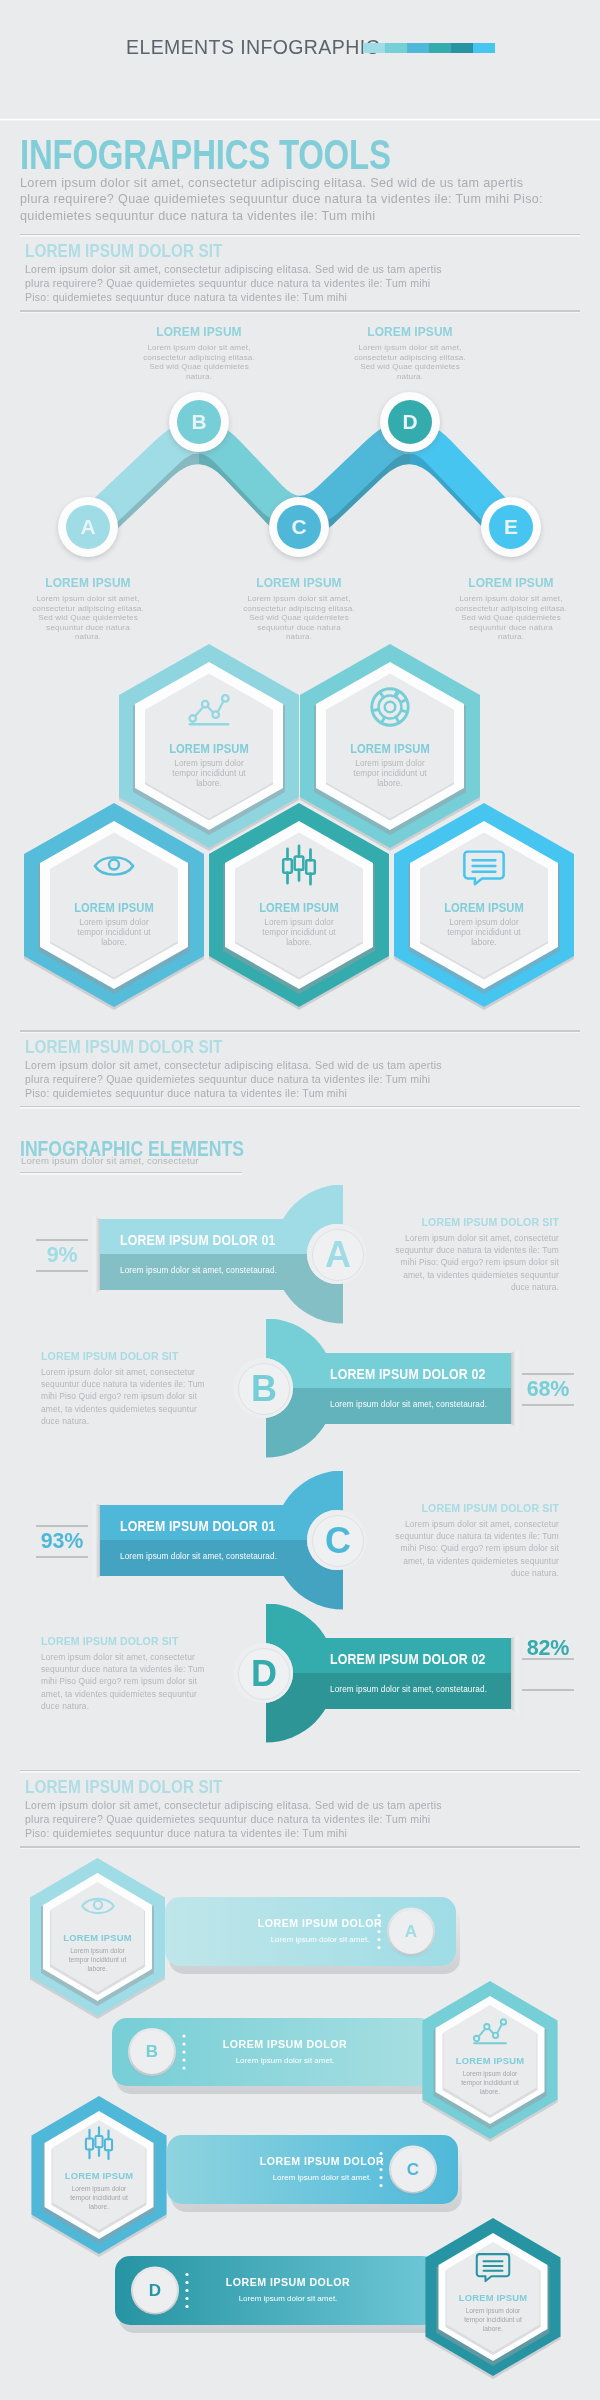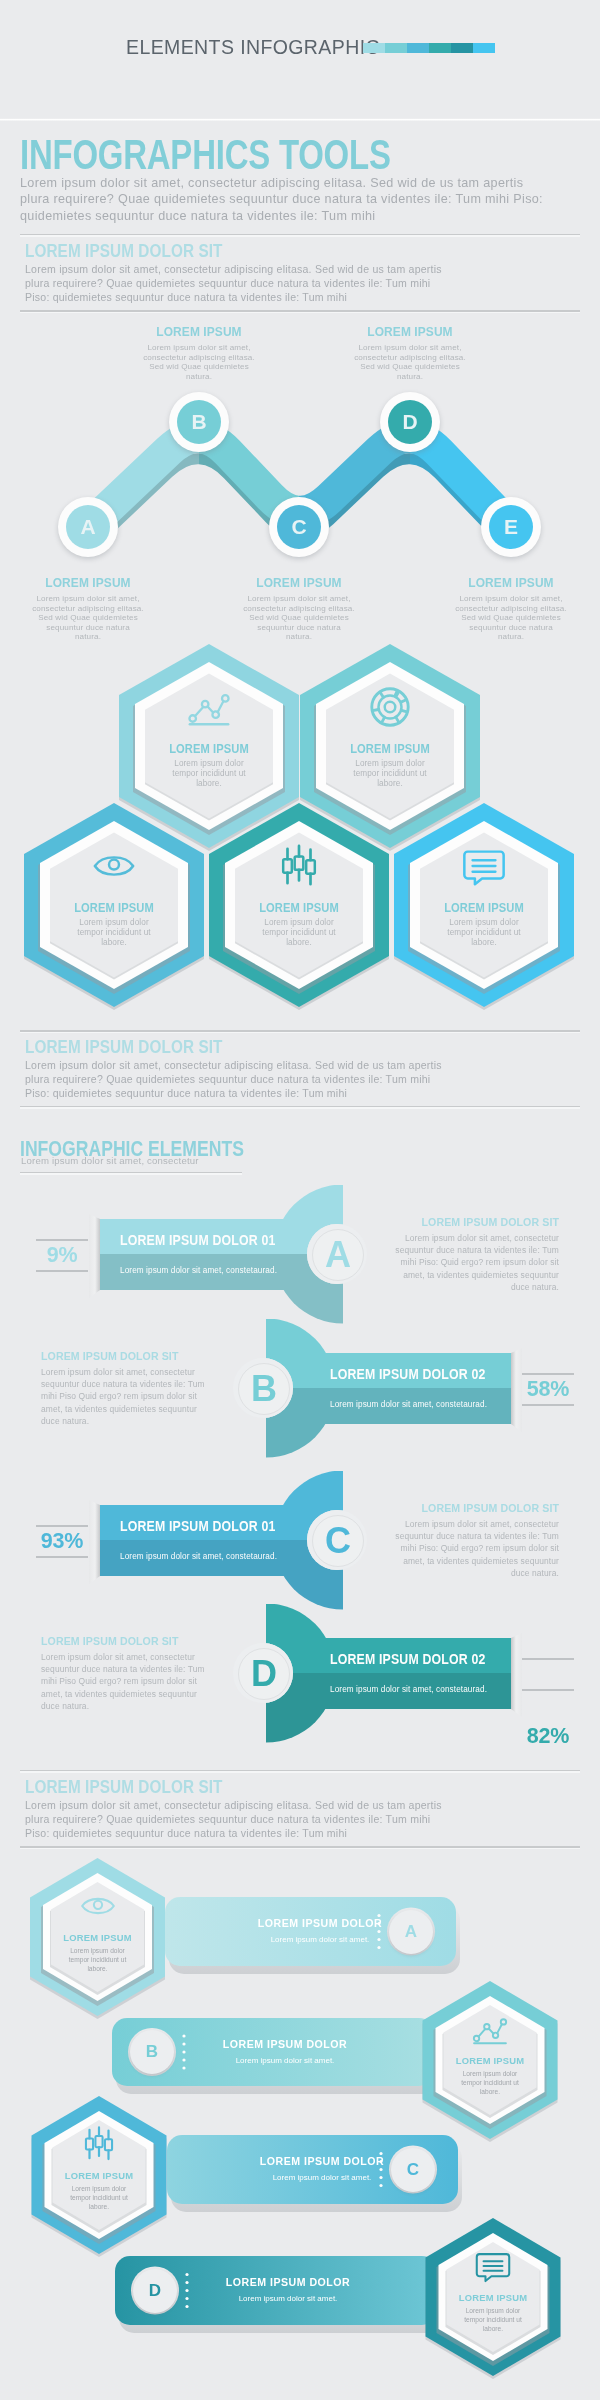--- a/index.html
+++ b/index.html
@@ -343,21 +343,21 @@
           </g>
         </svg>
       </div>
       <div class="ecirc" style="left:233px;top:1358px">
         <i style="color: rgb(118, 206, 214);">B</i>
       </div>
       <div class="ebt" style="left:330px;top:1366px">LOREM IPSUM DOLOR 02</div>
       <div class="ebs" style="left:330px;top:1399.5px">Lorem ipsum dolor sit amet, constetaurad.</div>
       <div class="epline" style="left:522px;top:1373px;width:52px;background:#bfc2c5"></div>
       <div class="epline" style="left:522px;top:1404px;width:52px;background:#bfc2c5"></div>
-      <div class="epct" style="left:522px;top:1377px;width:52px;text-align:center;color:#76ced6">58%</div>
+      <div class="epct" style="left:522px;top:1377px;width:52px;text-align:center;color:#76ced6">68%</div>
       <div class="edesc" style="left:41px;top:1350px;text-align:left">
         <div class="t">LOREM IPSUM DOLOR SIT</div>
         <div class="b">Lorem ipsum dolor sit amet, consectetur<br>sequuntur duce natura ta videntes ile: Tum<br>mihi Piso Quid ergo? rem ipsum dolor sit<br>amet, ta videntes quidemietes sequuntur<br>duce natura.</div>
       </div>
       <div class="erow" style="top:1471px">
         <svg width="600" height="140" viewBox="0 0 600 140">
           <defs>
             <mask id="fanMask2">
               <rect x="0" y="0" width="600" height="140" fill="#fff"></rect>
               <circle cx="337" cy="69" r="30" fill="#000"></circle>
@@ -435,21 +435,21 @@
           </g>
         </svg>
       </div>
       <div class="ecirc" style="left:233px;top:1643px">
         <i style="color: rgb(52, 171, 172);">D</i>
       </div>
       <div class="ebt" style="left:330px;top:1651px">LOREM IPSUM DOLOR 02</div>
       <div class="ebs" style="left:330px;top:1684.5px">Lorem ipsum dolor sit amet, constetaurad.</div>
       <div class="epline" style="left:522px;top:1658px;width:52px;background:#bfc2c5"></div>
       <div class="epline" style="left:522px;top:1689px;width:52px;background:#bfc2c5"></div>
-      <div class="epct" style="left:522px;top:1724px;width:52px;text-align:center;color:#34abac">82%</div>
+      <div class="epct" style="left:522px;top:1636px;width:52px;text-align:center;color:#34abac">82%</div>
       <div class="edesc" style="left:41px;top:1635px;text-align:left">
         <div class="t">LOREM IPSUM DOLOR SIT</div>
         <div class="b">Lorem ipsum dolor sit amet, consectetur<br>sequuntur duce natura ta videntes ile: Tum<br>mihi Piso Quid ergo? rem ipsum dolor sit<br>amet, ta videntes quidemietes sequuntur<br>duce natura.</div>
       </div>
     </div>
 
 <div class="sechead" style="top:1770px">
   <div class="rule"></div>
   <h3>LOREM IPSUM DOLOR SIT</h3>
   <p>Lorem ipsum dolor sit amet, consectetur adipiscing elitasa. Sed wid de us tam apertis<br>plura requirere? Quae quidemietes sequuntur duce natura ta videntes ile: Tum mihi<br>Piso: quidemietes sequuntur duce natura ta videntes ile: Tum mihi</p>

